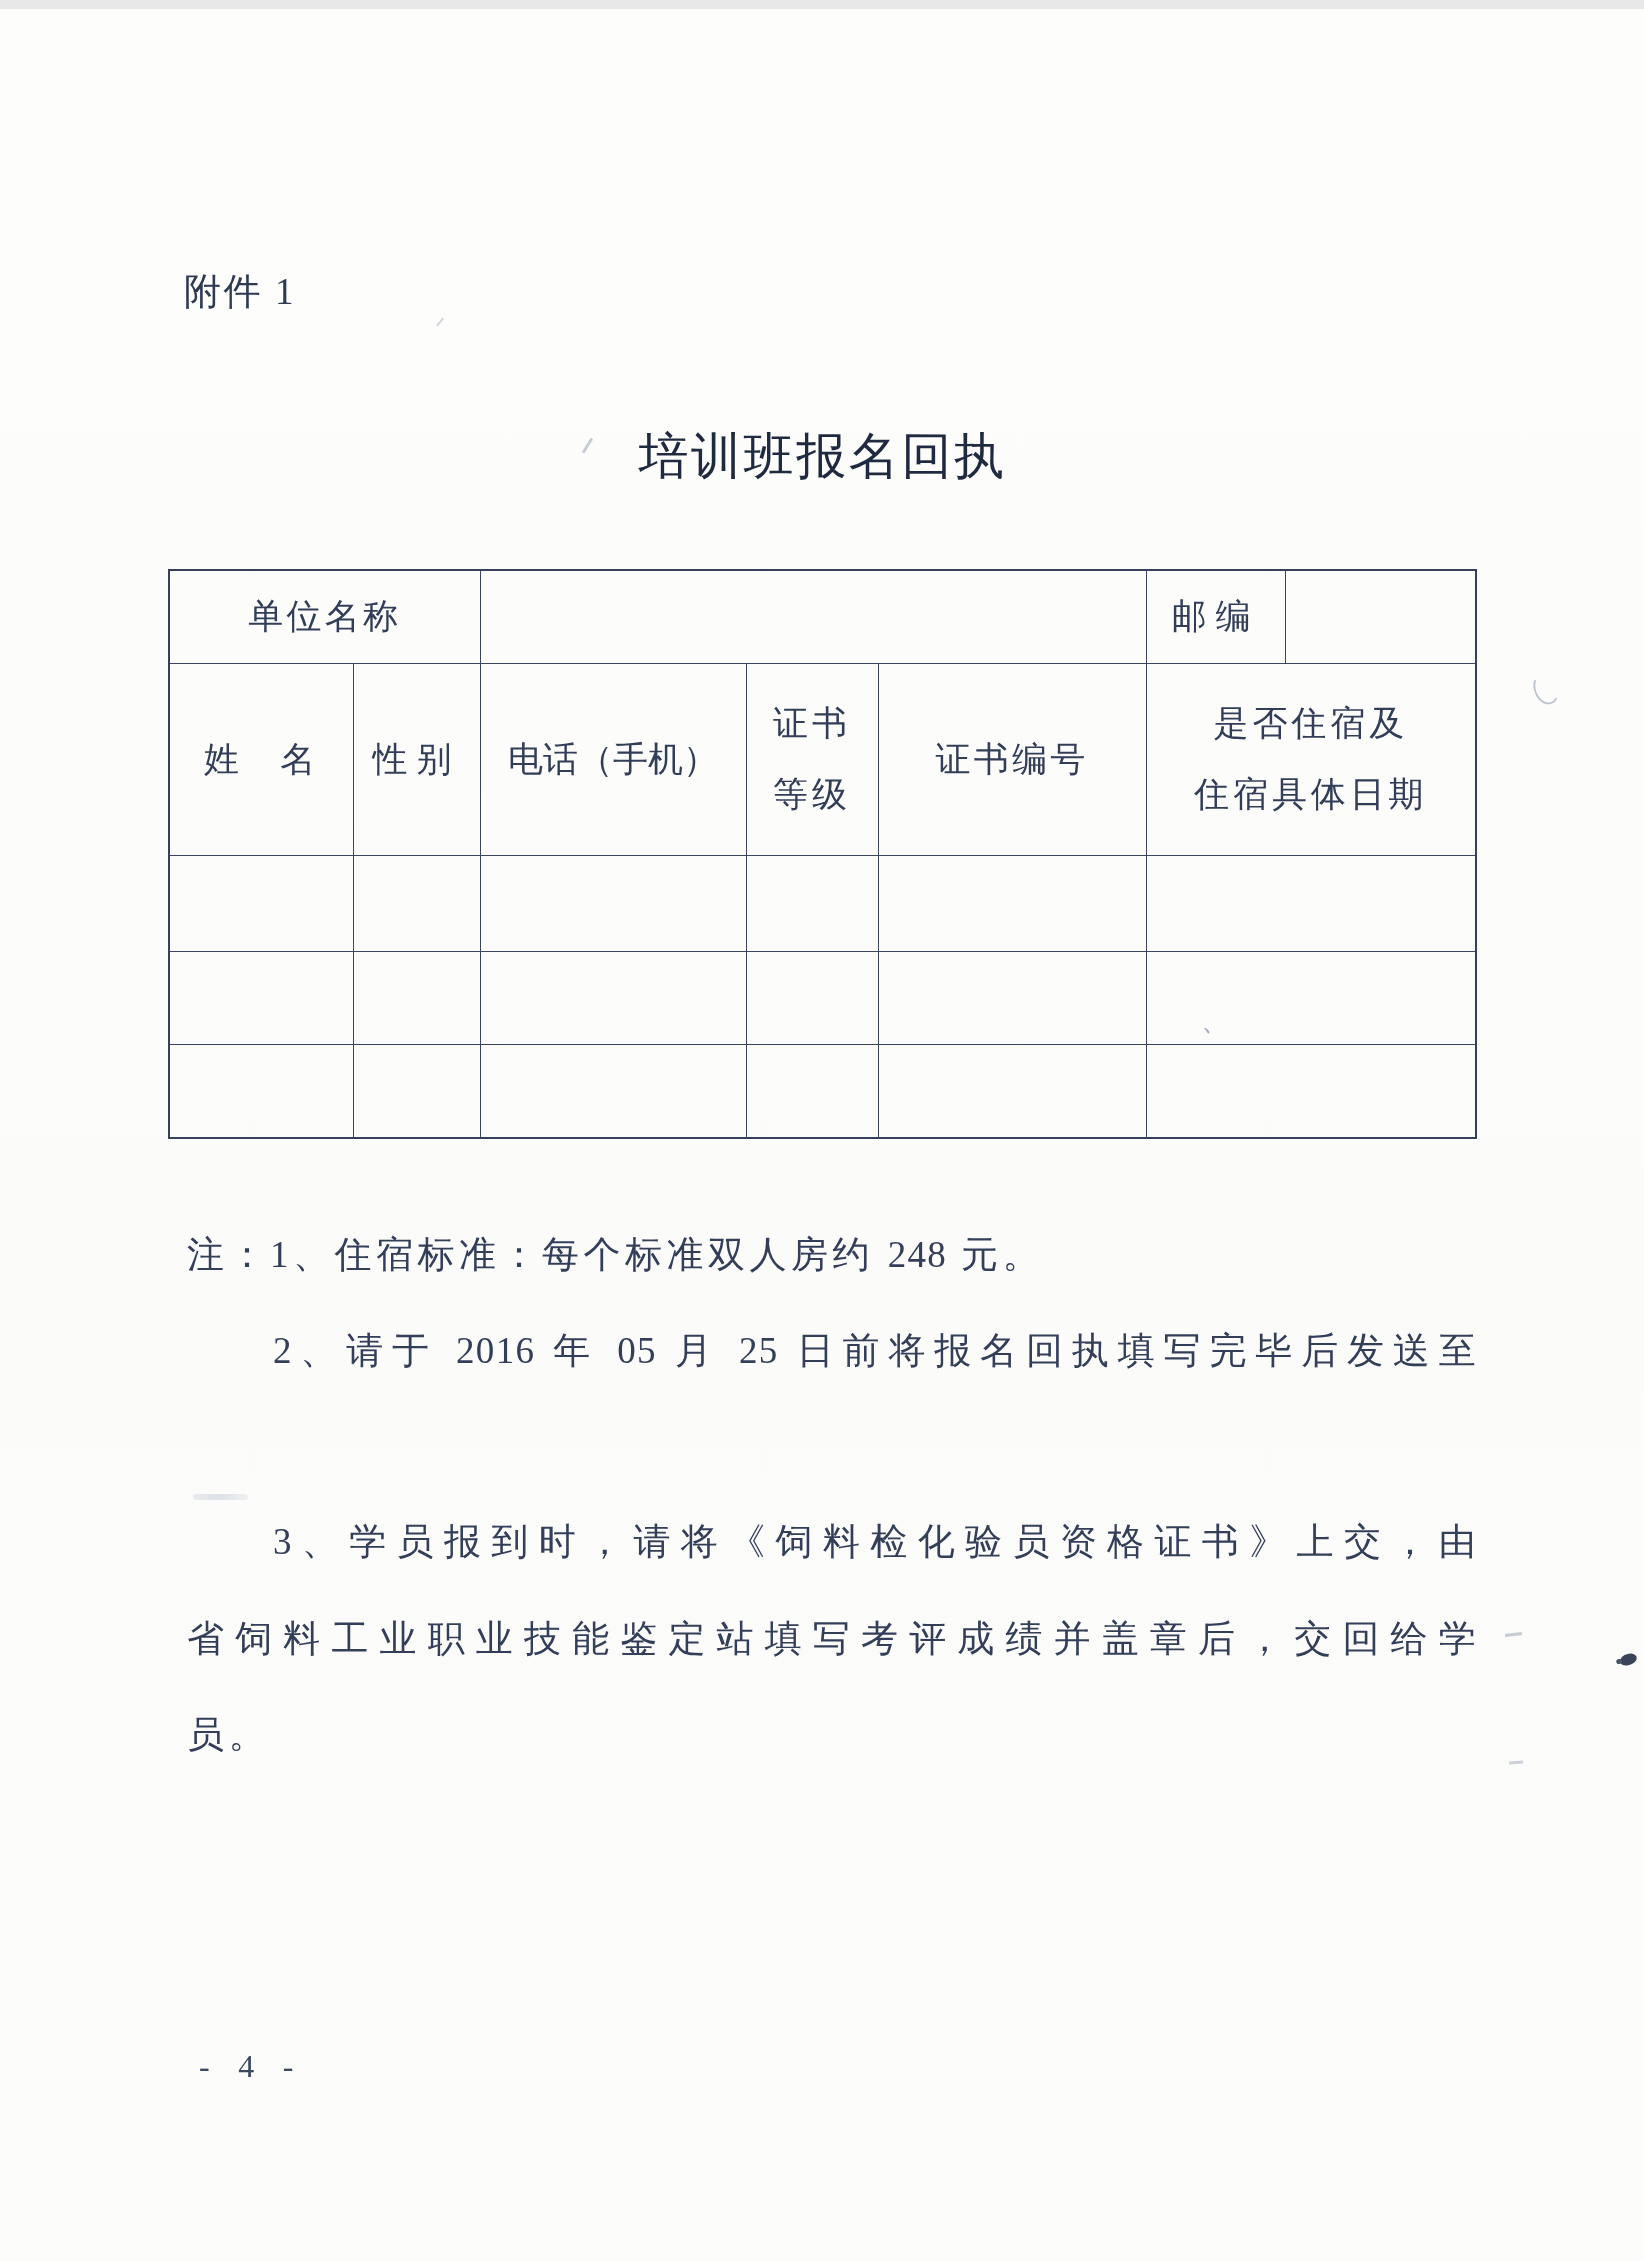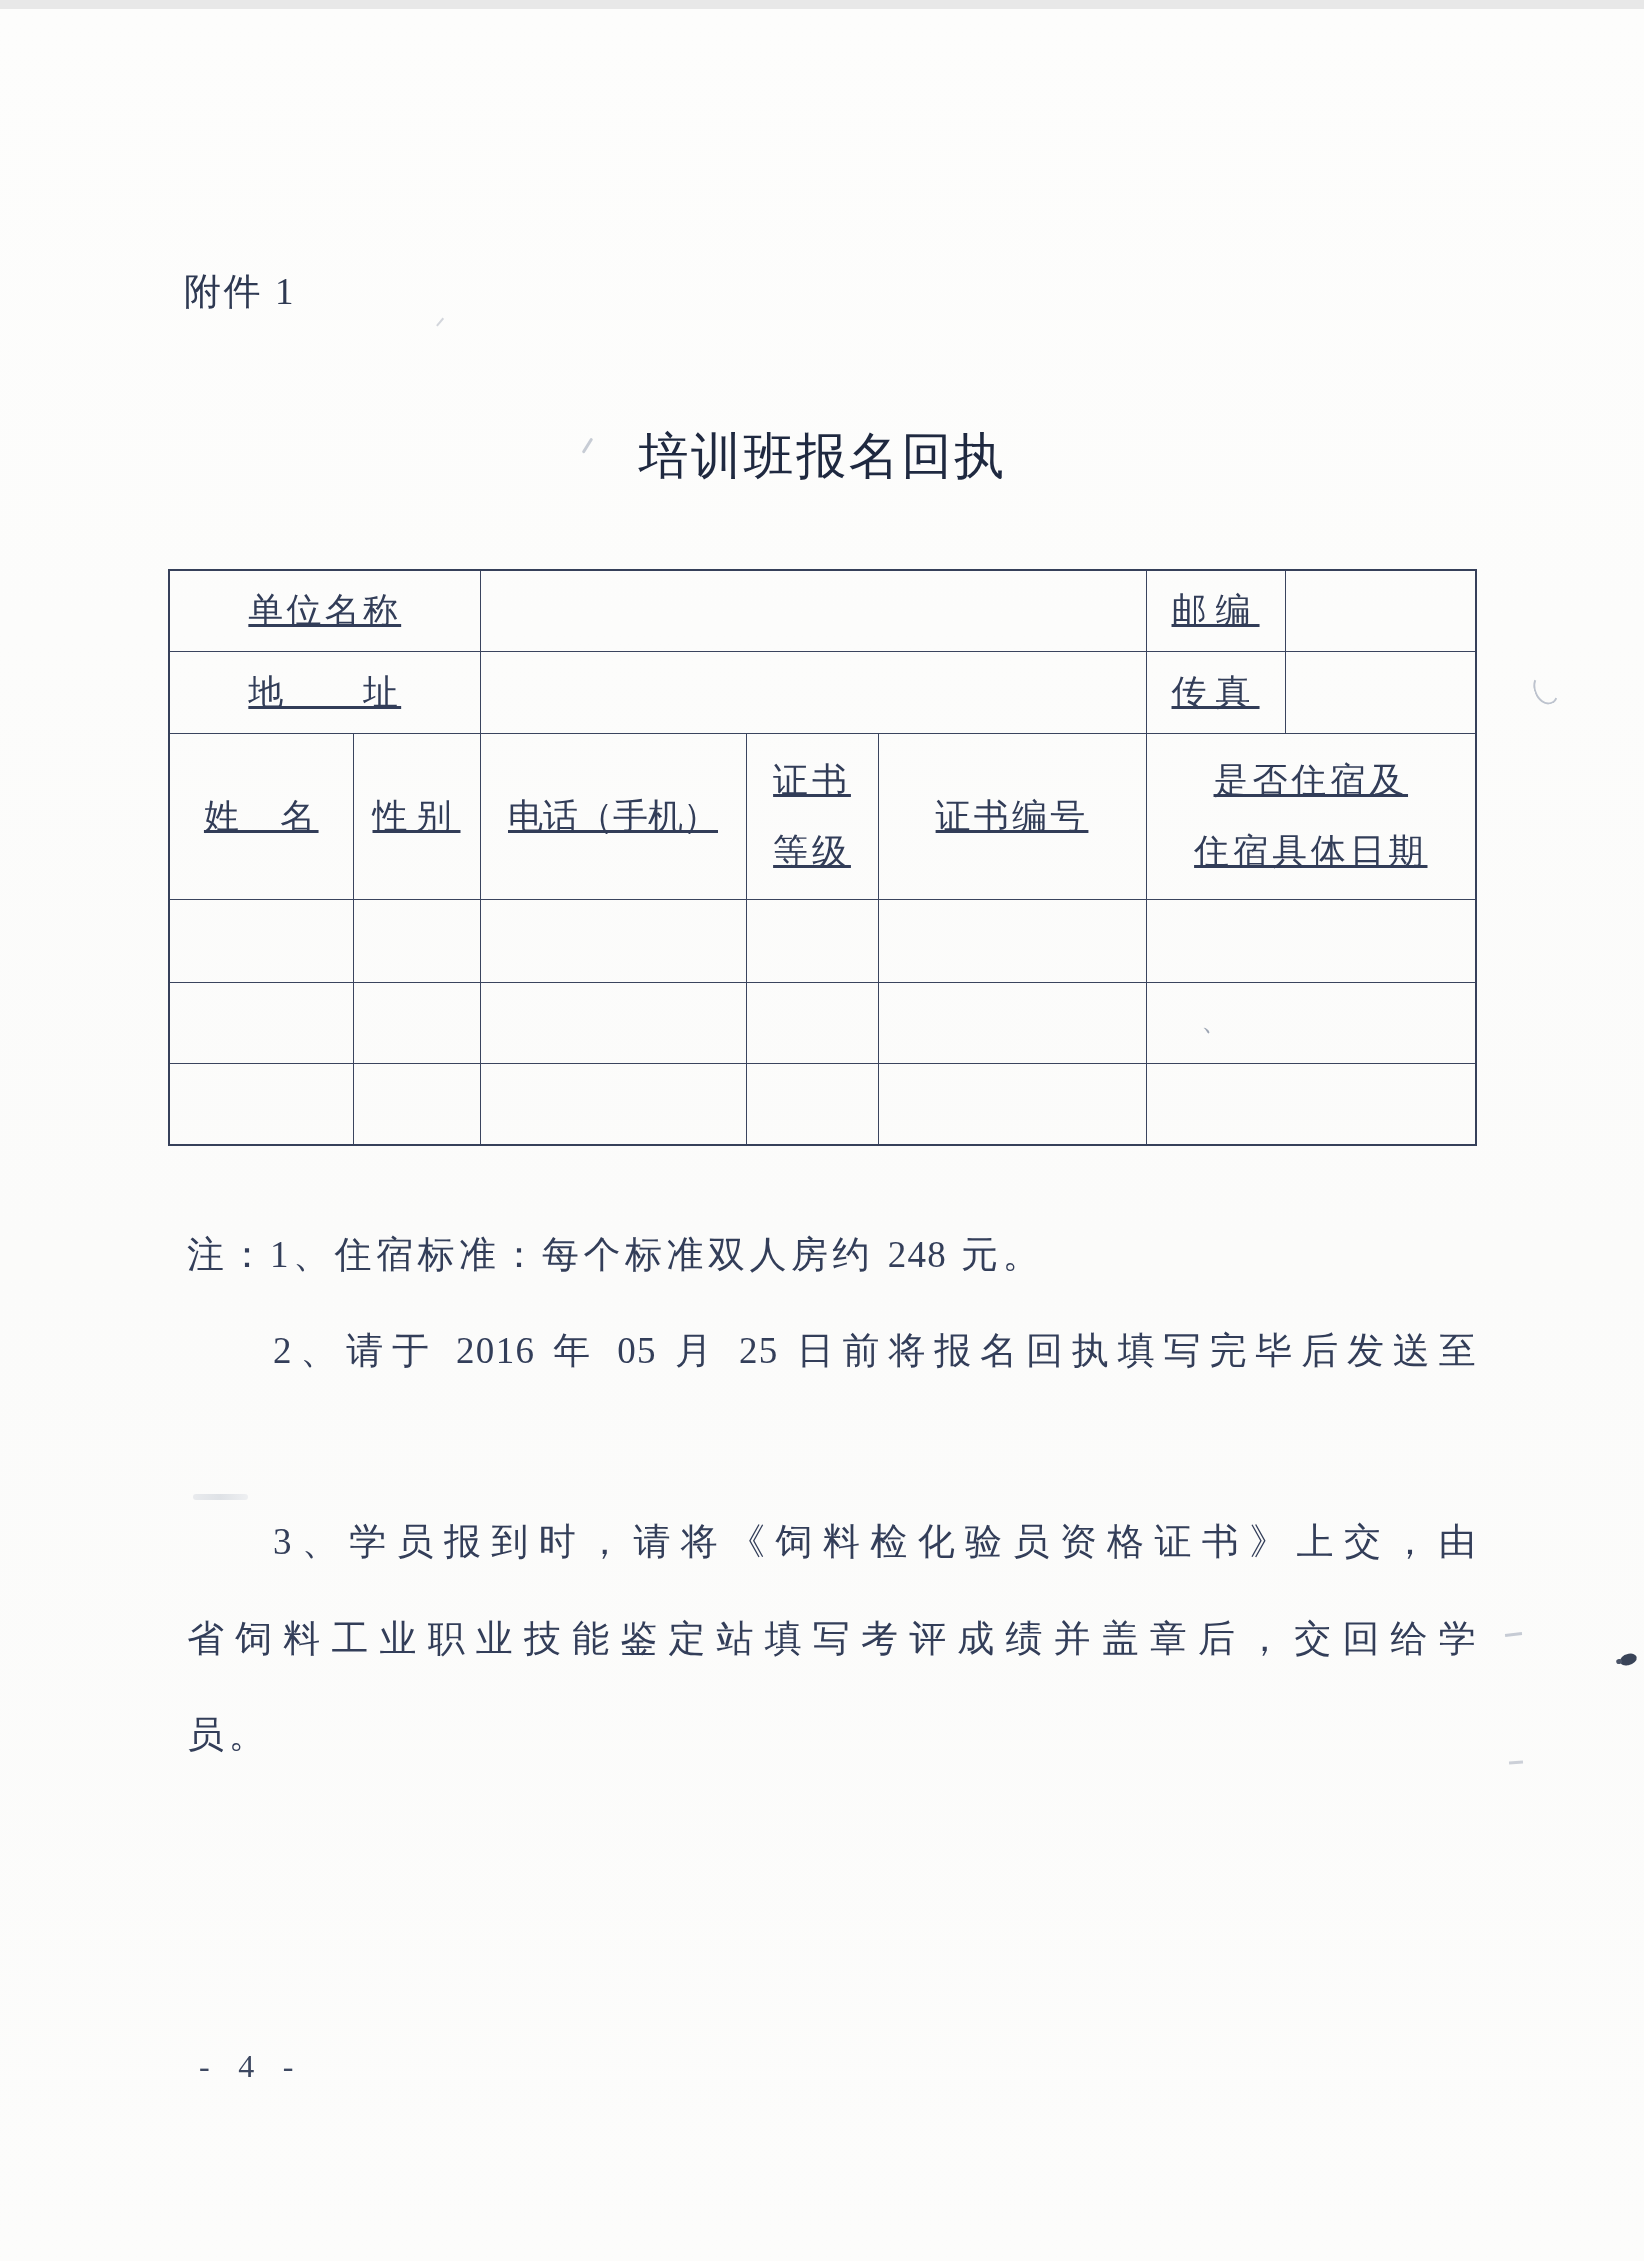--- a/index.html
+++ b/index.html
@@ -25,21 +25,21 @@
   
   table.form{
     position:absolute;left:168px;top:560px;
     width:1306px;height:570px;
     border-collapse:collapse;table-layout:fixed;
     font-size:35px;color:#323d58;
   }
   table.form td{
     border:1.9px solid #3a445e;
     text-align:center;vertical-align:middle;
-    padding:11px;overflow:hidden;text-decoration:underline;
+    padding:11px;overflow:hidden;
   }
   table.form{border:2.6px solid #36405a;}
   td.lbl{letter-spacing:3.2px;}
   td.sp2{letter-spacing:9px;}
   .hdr2{line-height:2.05;letter-spacing:3.9px;}
   
   .note{
     position:absolute;left:187px;width:1290px;
     font-size:37px;line-height:1.16;color:#333e59;
     letter-spacing:4.5px;white-space:nowrap;
@@ -92,26 +92,20 @@
       <col style="width:132px">
         <col style="width:268px">
         <col style="width:139px">
       <col style="width:191px">
     </colgroup>
     <tbody>
         <tr style="height:81px">
       <td colspan="2" class="lbl">单位名称</td>
       <td colspan="3"></td>
       <td class="sp2">邮编</td>
-      <td></td>
-    </tr>
-    <tr style="height:82px">
-      <td colspan="2" class="lbl">地　　址</td>
-      <td colspan="3"></td>
-      <td class="sp2">传真</td>
       <td></td>
     </tr>
     <tr style="height:162px">
       <td class="lbl">姓　名</td>
       <td class="sp2">性别</td>
       <td>电话（手机）</td>
       <td>
         <div class="hdr2">
           <div>证书</div>
           <div>等级</div>

